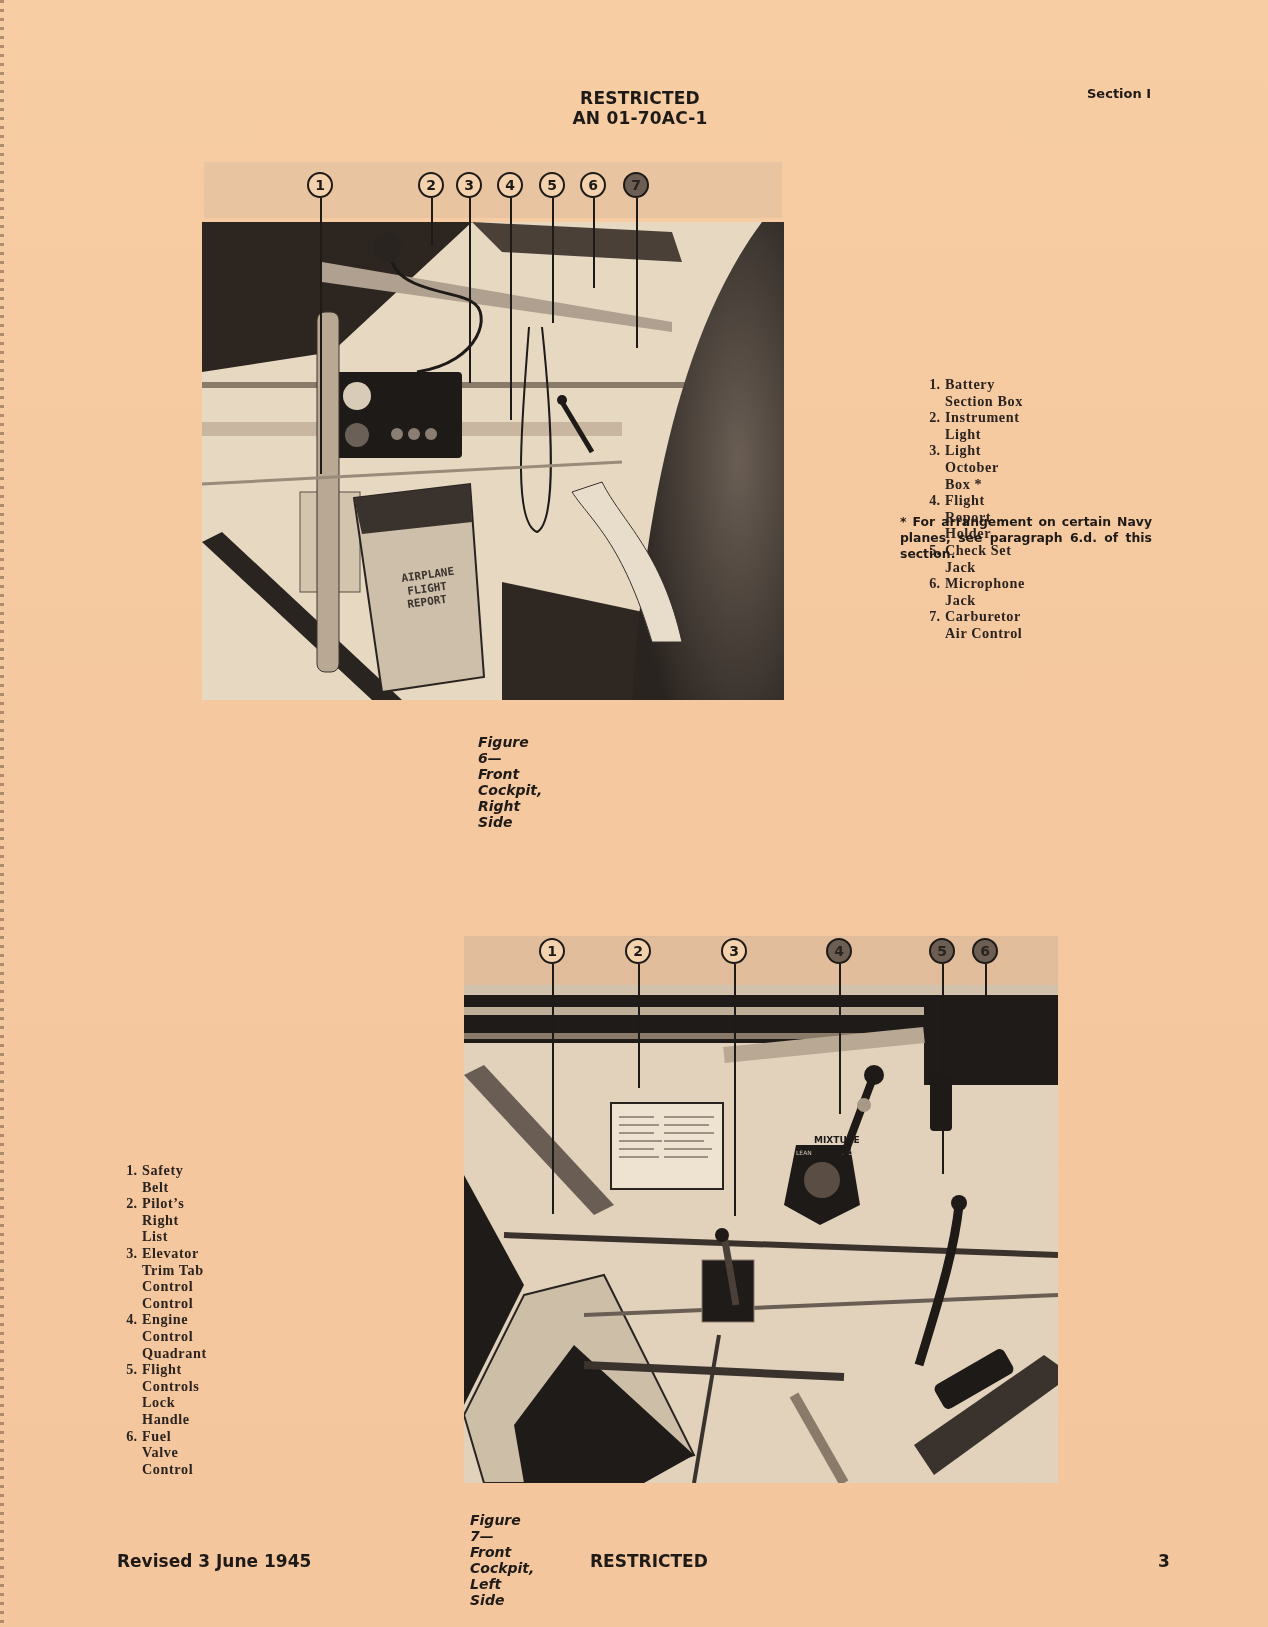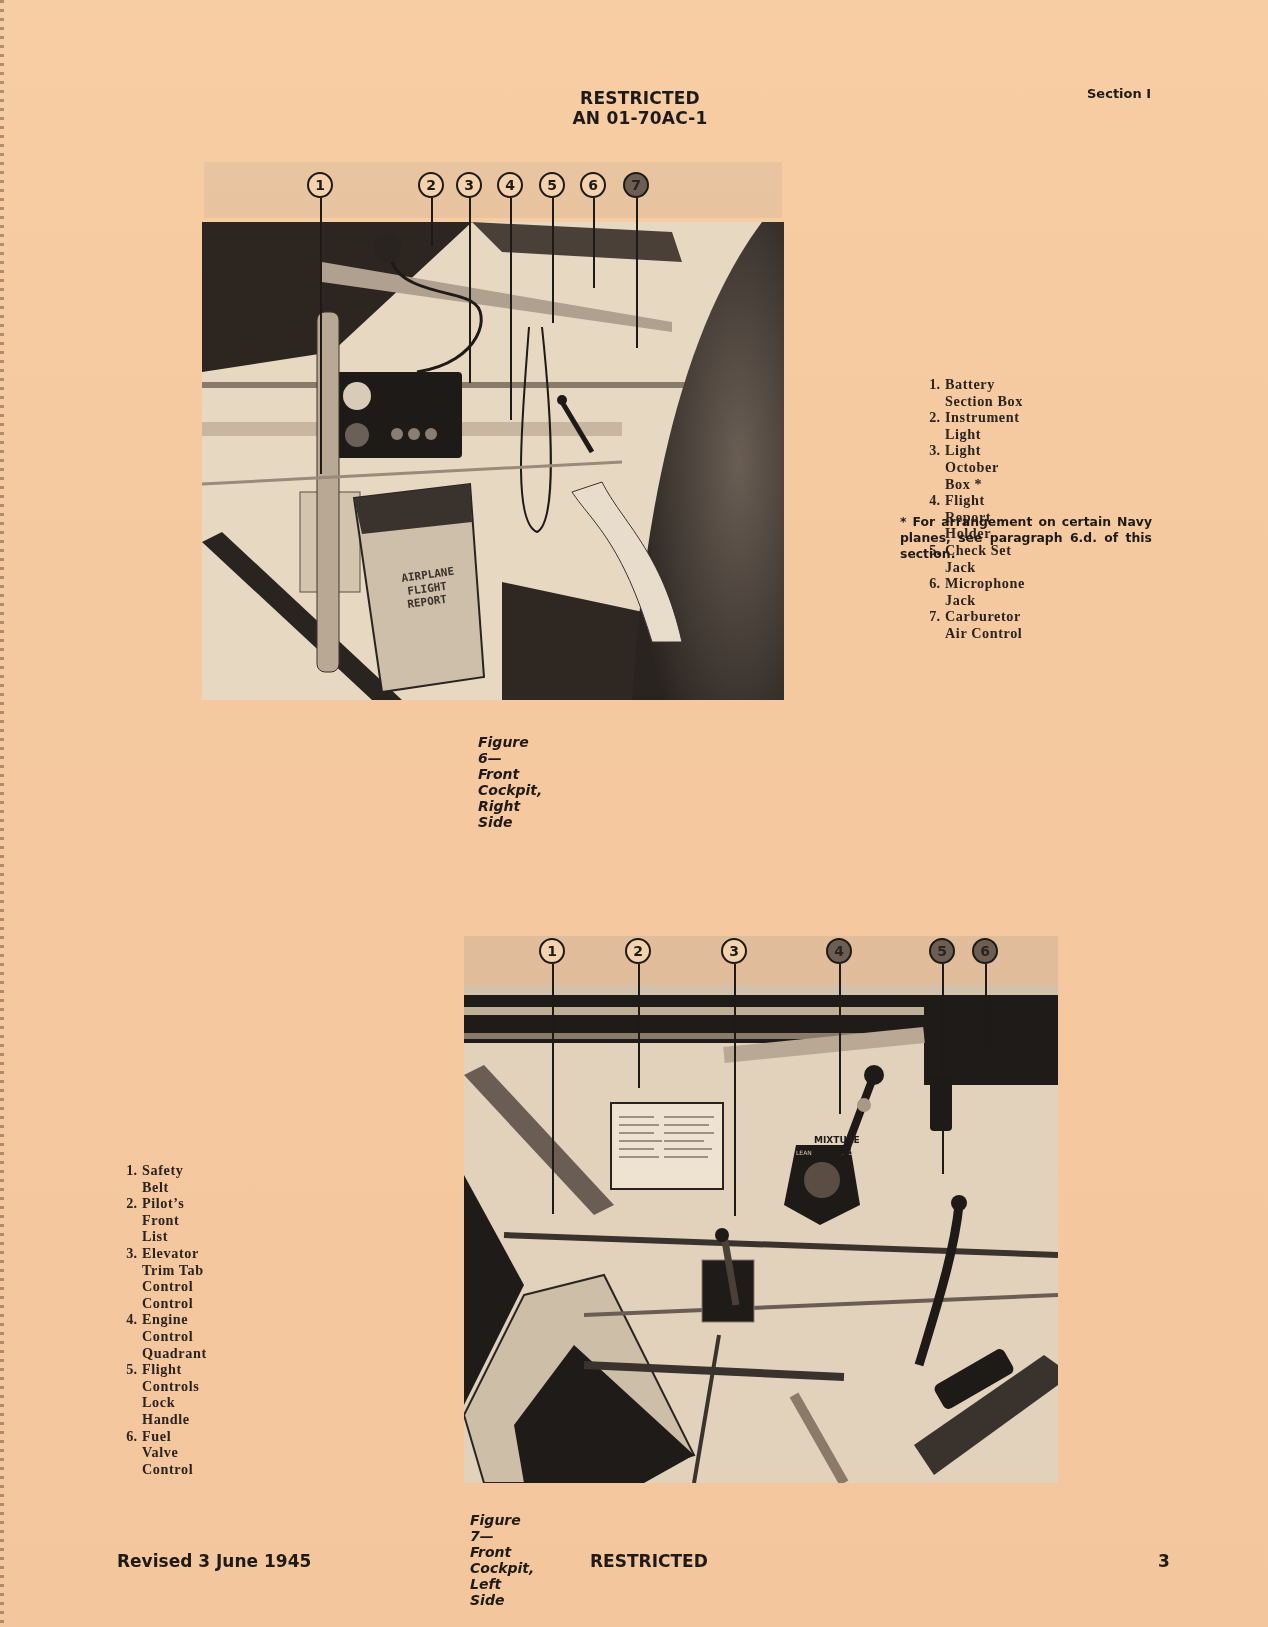--- a/index.html
+++ b/index.html
@@ -242,21 +242,21 @@
 
   <div class="caption" style="left:470px;top:1512px;">Figure 7—Front Cockpit, Left Side</div>
 
   <ul class="legend" style="left:117px;top:1162px;">
     <li>
         <span class="num">1.</span>
         <span class="txt">Safety Belt</span>
       </li>
     <li>
         <span class="num">2.</span>
-        <span class="txt">Pilot’s Front List</span>
+        <span class="txt">Pilot’s Right List</span>
       </li>
     <li>
         <span class="num">3.</span>
         <span class="txt">Elevator Trim Tab Control</span>
       </li>
     <li>
         <span class="num"></span>
         <span class="txt">Control</span>
       </li>
     <li>

